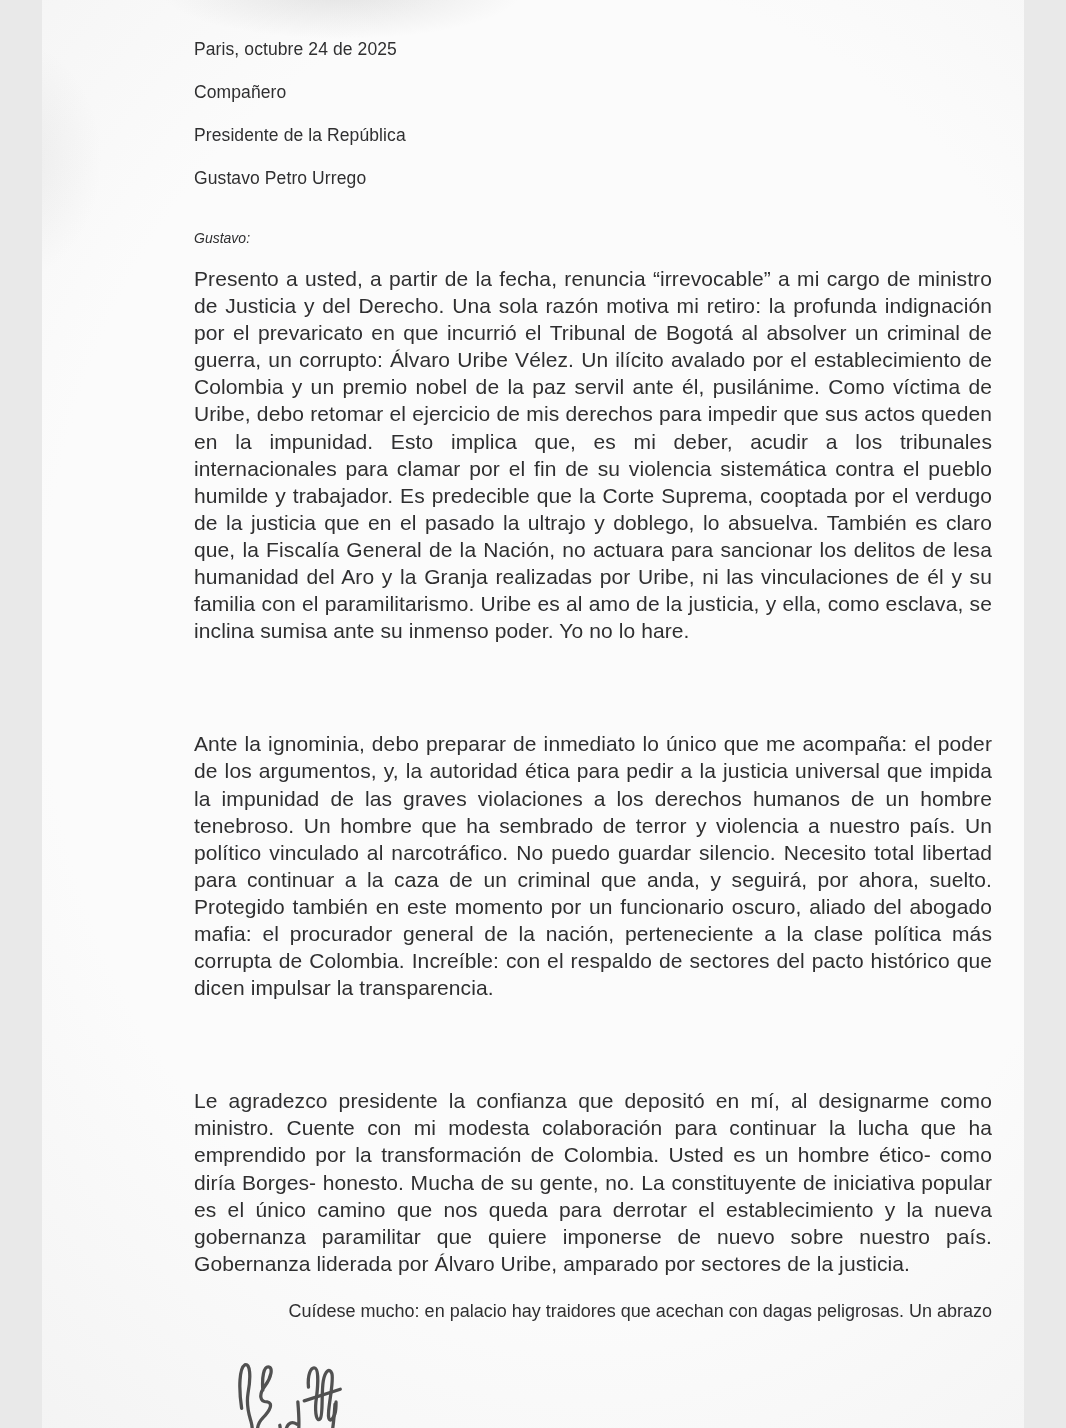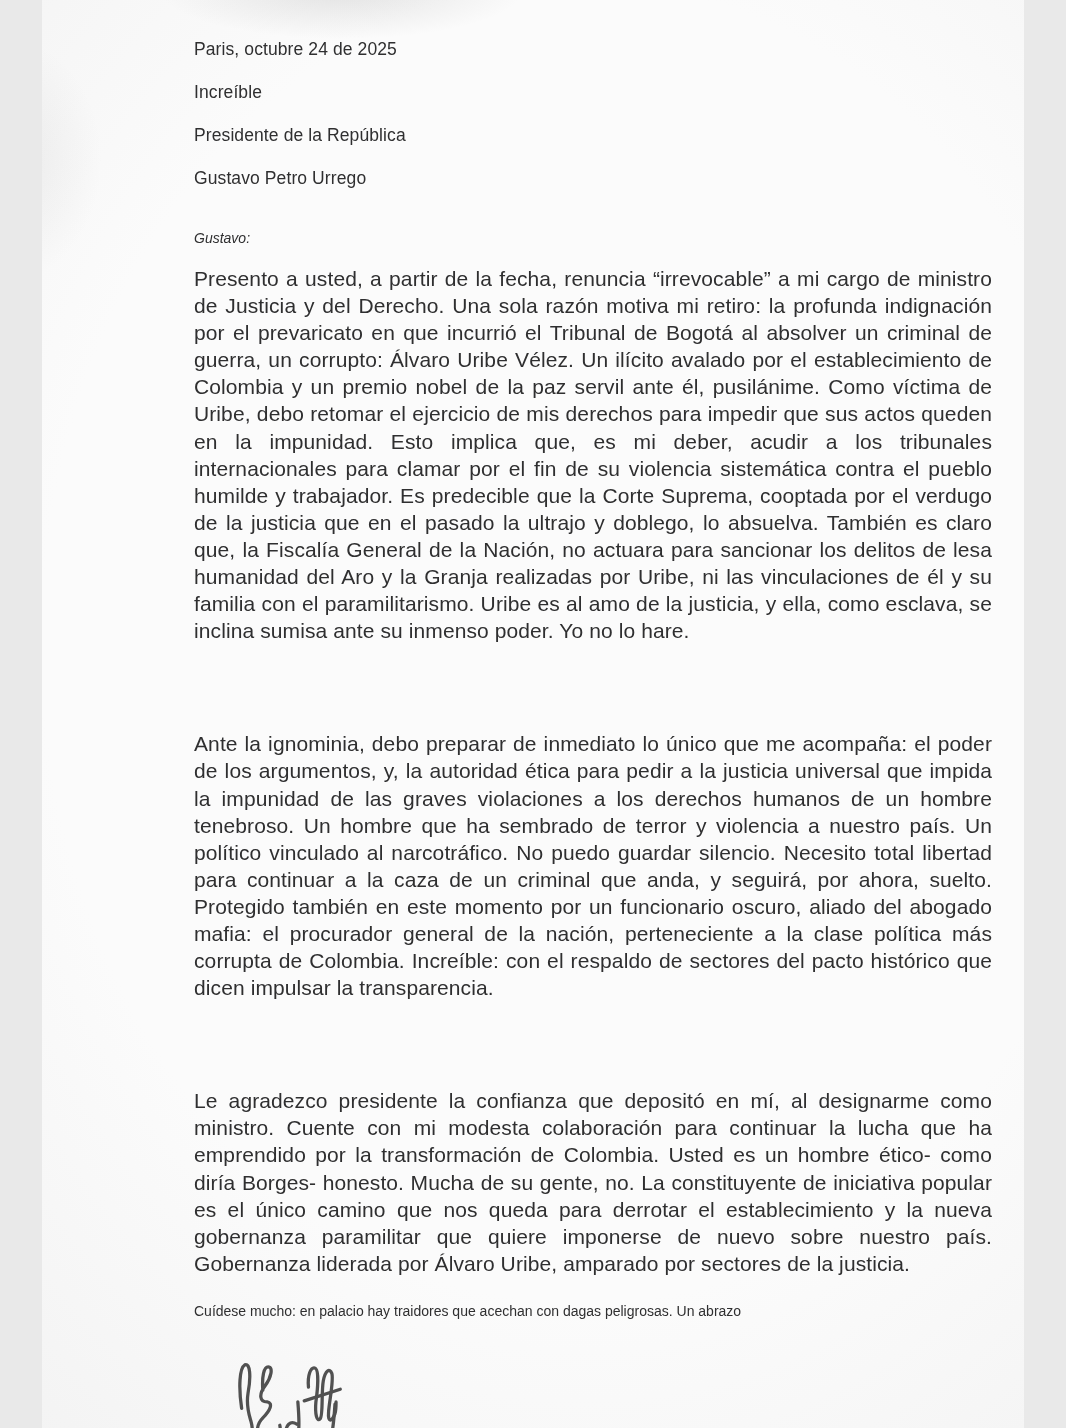--- a/index.html
+++ b/index.html
@@ -43,22 +43,23 @@
     font-size: 21px;
     line-height: 27.1px;
     text-align: justify;
     letter-spacing: 0.1px;
     margin-top: 13px;
   }
   .para + .para {
     margin-top: 86px;
   }
   .closing {
-    font-size: 14px;
+    font-size: 18px;
     line-height: 27px;
+    text-align: right;
   }
   .signature {
     margin-top: 26px;
     margin-left: 4px;
     display: block;
   }
   .signer {
     font-size: 17.5px;
     line-height: 27px;
     margin-top: 12px;
@@ -67,21 +68,21 @@
   }
 </style>
 </head>
 <body>
 
 <div class="page">
   <div class="content">
 
     <div class="hline">Paris, octubre 24 de 2025</div>
 
-    <div class="hline">Increíble</div>
+    <div class="hline">Compañero</div>
     <div class="hline">Presidente de la República</div>
     <div class="hline">Gustavo Petro Urrego</div>
 
     <div class="salutation">Gustavo:</div>
 
     <p class="para">Presento a usted, a partir de la fecha, renuncia “irrevocable” a mi cargo de ministro de Justicia y del Derecho. Una sola razón motiva mi retiro: la profunda indignación por el prevaricato en que incurrió el Tribunal de Bogotá al absolver un criminal de guerra, un corrupto: Álvaro Uribe Vélez. Un ilícito avalado por el establecimiento de Colombia y un premio nobel de la paz servil ante él, pusilánime. Como víctima de Uribe, debo retomar el ejercicio de mis derechos para impedir que sus actos queden en la impunidad. Esto implica que, es mi deber, acudir a los tribunales internacionales para clamar por el fin de su violencia sistemática contra el pueblo humilde y trabajador. Es predecible que la Corte Suprema, cooptada por el verdugo de la justicia que en el pasado la ultrajo y doblego, lo absuelva. También es claro que, la Fiscalía General de la Nación, no actuara para sancionar los delitos de lesa humanidad del Aro y la Granja realizadas por Uribe, ni las vinculaciones de él y su familia con el paramilitarismo.  Uribe es al amo de la justicia, y ella, como esclava, se inclina sumisa ante su inmenso poder. Yo no lo hare.</p>
 
     <p class="para">Ante la ignominia,  debo preparar de inmediato lo único que me acompaña: el poder de los argumentos, y, la autoridad ética  para pedir a la justicia universal que  impida la impunidad de las graves violaciones a los derechos humanos de un hombre tenebroso. Un hombre que ha sembrado de terror y violencia a nuestro país. Un político vinculado al narcotráfico. No puedo guardar silencio. Necesito total libertad para continuar a la caza de un criminal que anda, y seguirá, por ahora, suelto. Protegido también en este momento por un funcionario oscuro, aliado del abogado mafia: el procurador general de la nación, perteneciente a la clase política más corrupta de Colombia. Increíble: con el respaldo de sectores del pacto histórico que dicen impulsar la transparencia.</p>
 
     <p class="para">Le agradezco presidente la confianza que depositó en mí, al designarme como ministro. Cuente con mi modesta colaboración para continuar la lucha que ha emprendido por la transformación de Colombia. Usted es un hombre ético- como diría Borges- honesto. Mucha de su gente, no. La constituyente de iniciativa popular es el único camino que nos queda para derrotar el establecimiento y la nueva gobernanza paramilitar que quiere imponerse de nuevo sobre nuestro país. Gobernanza liderada por Álvaro Uribe, amparado por sectores de la justicia.</p>

